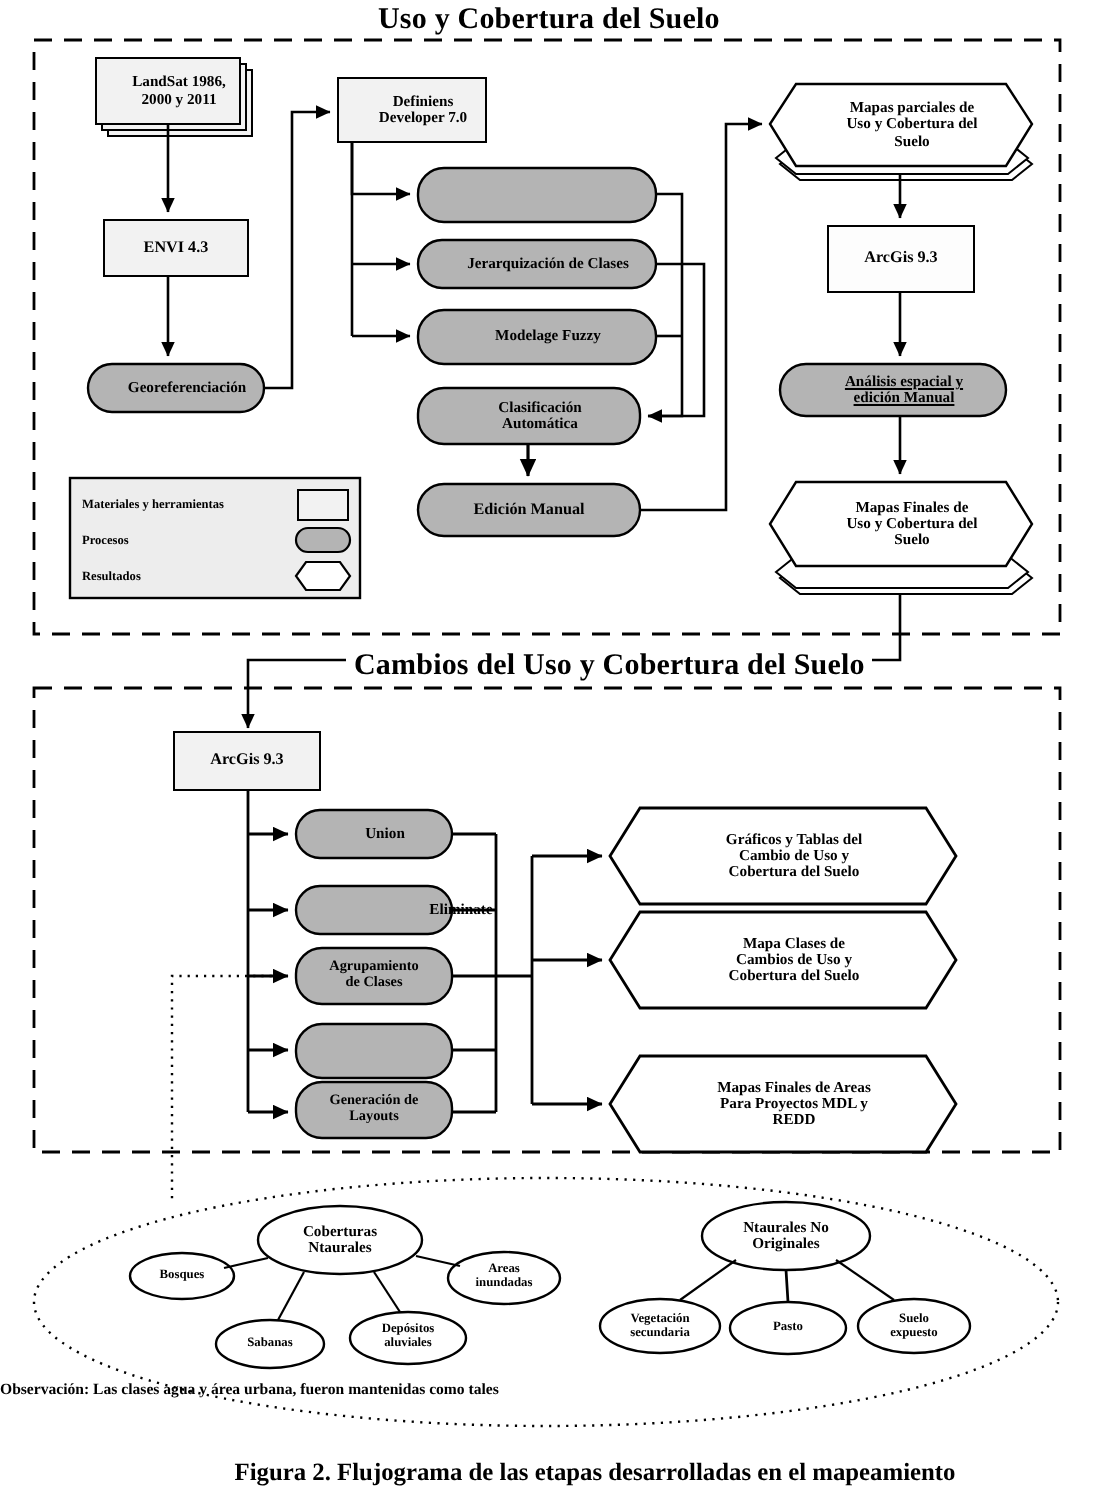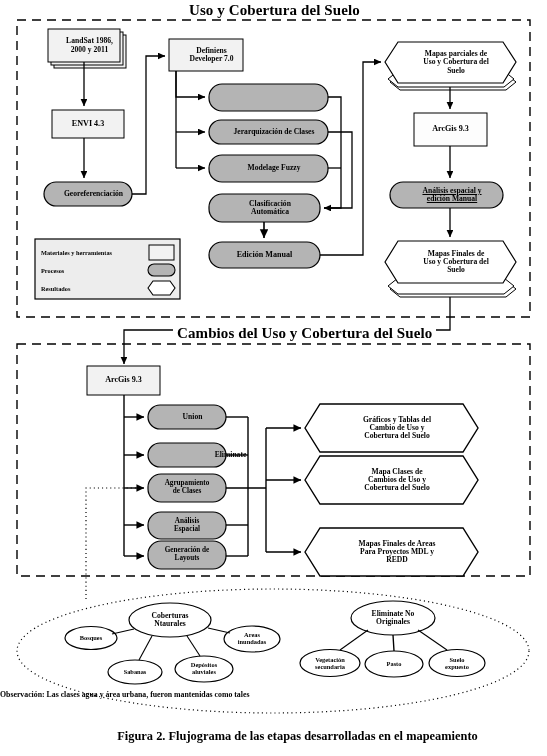--- a/index.html
+++ b/index.html
@@ -241,22 +241,20 @@
 
   <div class="legend-label" style="left:41px; top:249px;">Materiales y herramientas</div>
   <div class="legend-label" style="left:41px; top:267px;">Procesos</div>
   <div class="legend-label" style="left:41px; top:285px;">Resultados</div>
 
   <div class="node t8" style="left:87px; top:366px; width:73px; height:29px;">ArcGis 9.3</div>
   <div class="node t75" style="left:148px; top:405px; width:78px; height:24px;">Union</div>
   <div class="node t75" style="left:148px; top:443px; width:78px; height:24px;margin-left:38px;">Eliminate</div>
   <div class="node t7" style="left:148px; top:474px; width:78px; height:28px; white-space:pre-line;">Agrupamiento
 de Clases</div>
-  <div class="node t7" style="left:148px; top:512px; width:78px; height:27px; white-space:pre-line;">Análisis
-Espacial</div>
   <div class="node t7" style="left:148px; top:541px; width:78px; height:28px; white-space:pre-line;">Generación de
 Layouts</div>
   <div class="node t75" style="left:320px; top:404px; width:143px; height:48px; white-space:pre-line;">Gráficos y Tablas del
 Cambio de Uso y
 Cobertura del Suelo</div>
   <div class="node t75" style="left:320px; top:456px; width:143px; height:48px; white-space:pre-line;">Mapa Clases de
 Cambios de Uso y
 Cobertura del Suelo</div>
   <div class="node t75" style="left:315px; top:528px; width:153px; height:48px; white-space:pre-line;">Mapas Finales de Areas
 Para Proyectos MDL y
@@ -264,21 +262,21 @@
 
   <div class="ell-label big" style="left:129px; top:603px; width:82px; height:34px; white-space:pre-line;">Coberturas
 Ntaurales</div>
   <div class="ell-label" style="left:65px; top:627px; width:52px; height:22px;">Bosques</div>
   <div class="ell-label" style="left:108px; top:661px; width:54px; height:22px;">Sabanas</div>
   <div class="ell-label" style="left:175px; top:656px; width:58px; height:26px; white-space:pre-line;">Depósitos
 aluviales</div>
   <div class="ell-label" style="left:224px; top:626px; width:56px; height:26px; white-space:pre-line;">Areas
 inundadas</div>
 
-  <div class="ell-label big" style="left:351px; top:601px; width:84px; height:34px; white-space:pre-line;">Eliminate No
+  <div class="ell-label big" style="left:351px; top:601px; width:84px; height:34px; white-space:pre-line;">Ntaurales No
 Originales</div>
   <div class="ell-label" style="left:300px; top:650px; width:60px; height:27px; white-space:pre-line;">Vegetación
 secundaria</div>
   <div class="ell-label" style="left:365px; top:653px; width:58px; height:22px;">Pasto</div>
   <div class="ell-label" style="left:429px; top:650px; width:56px; height:27px; white-space:pre-line;">Suelo
 expuesto</div>
 
   <div class="obs" style="left:0px; top:690px; width:547px;">Observación: Las clases agua y área urbana, fueron mantenidas como tales</div>
 
   <div class="caption" style="top:729px;">Figura 2. Flujograma de las etapas desarrolladas en el mapeamiento</div>

